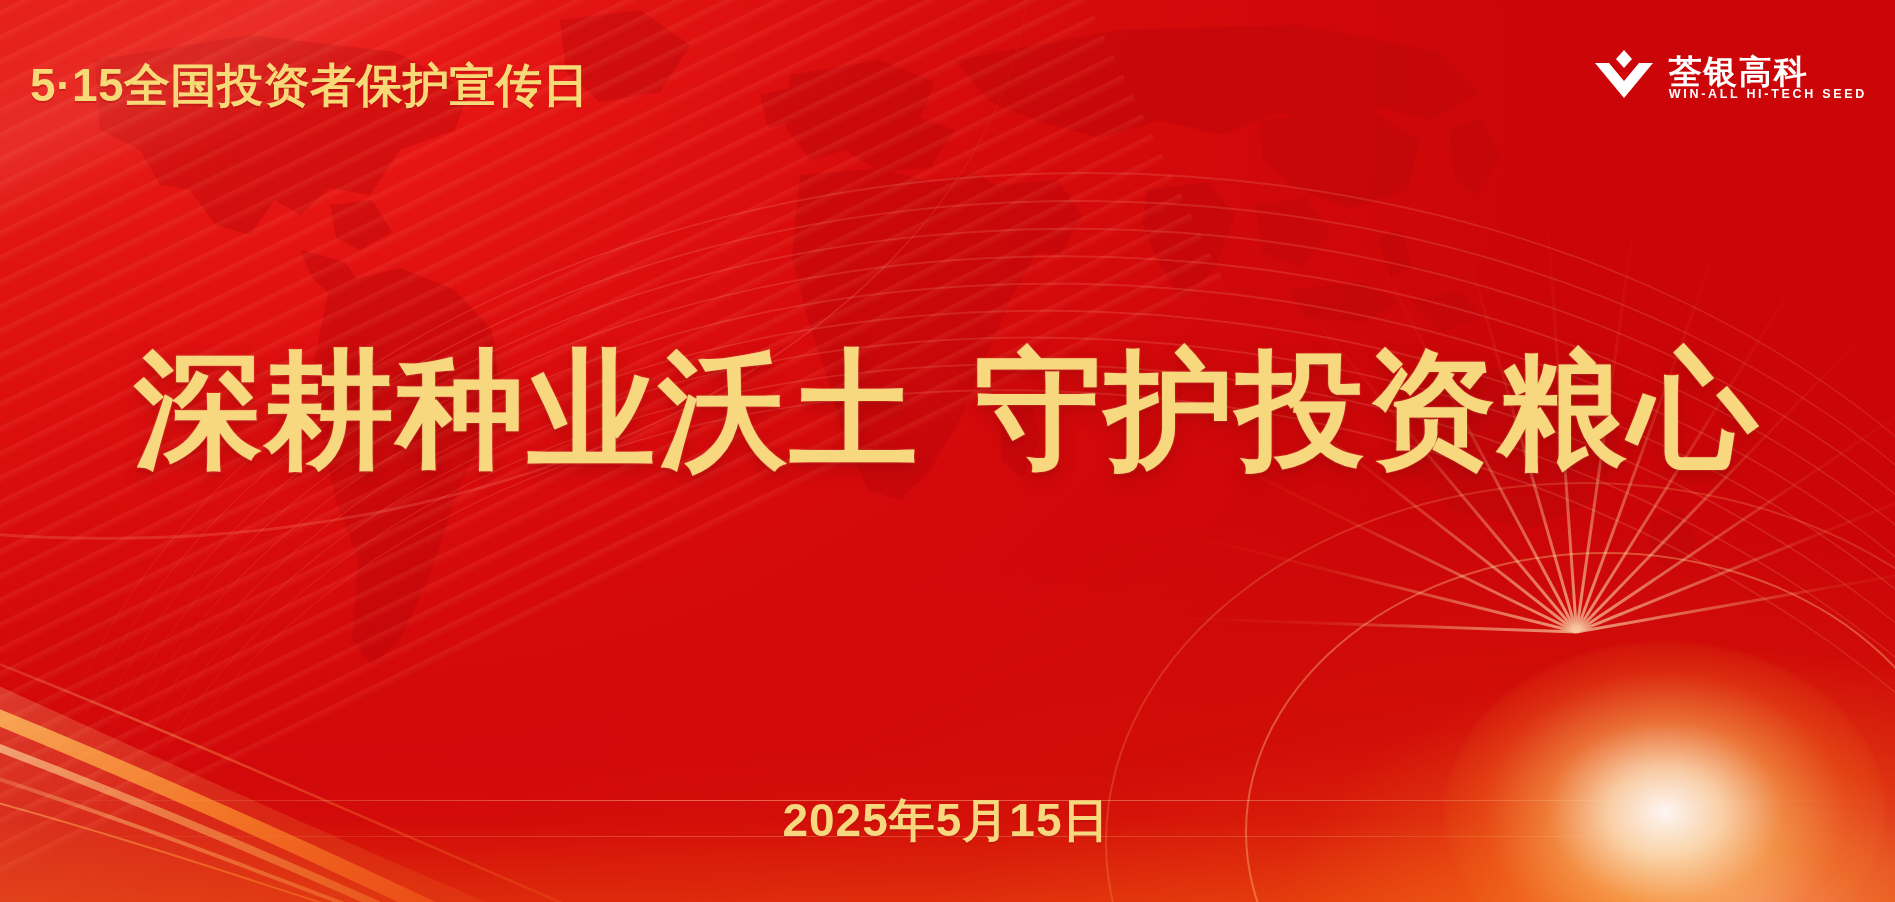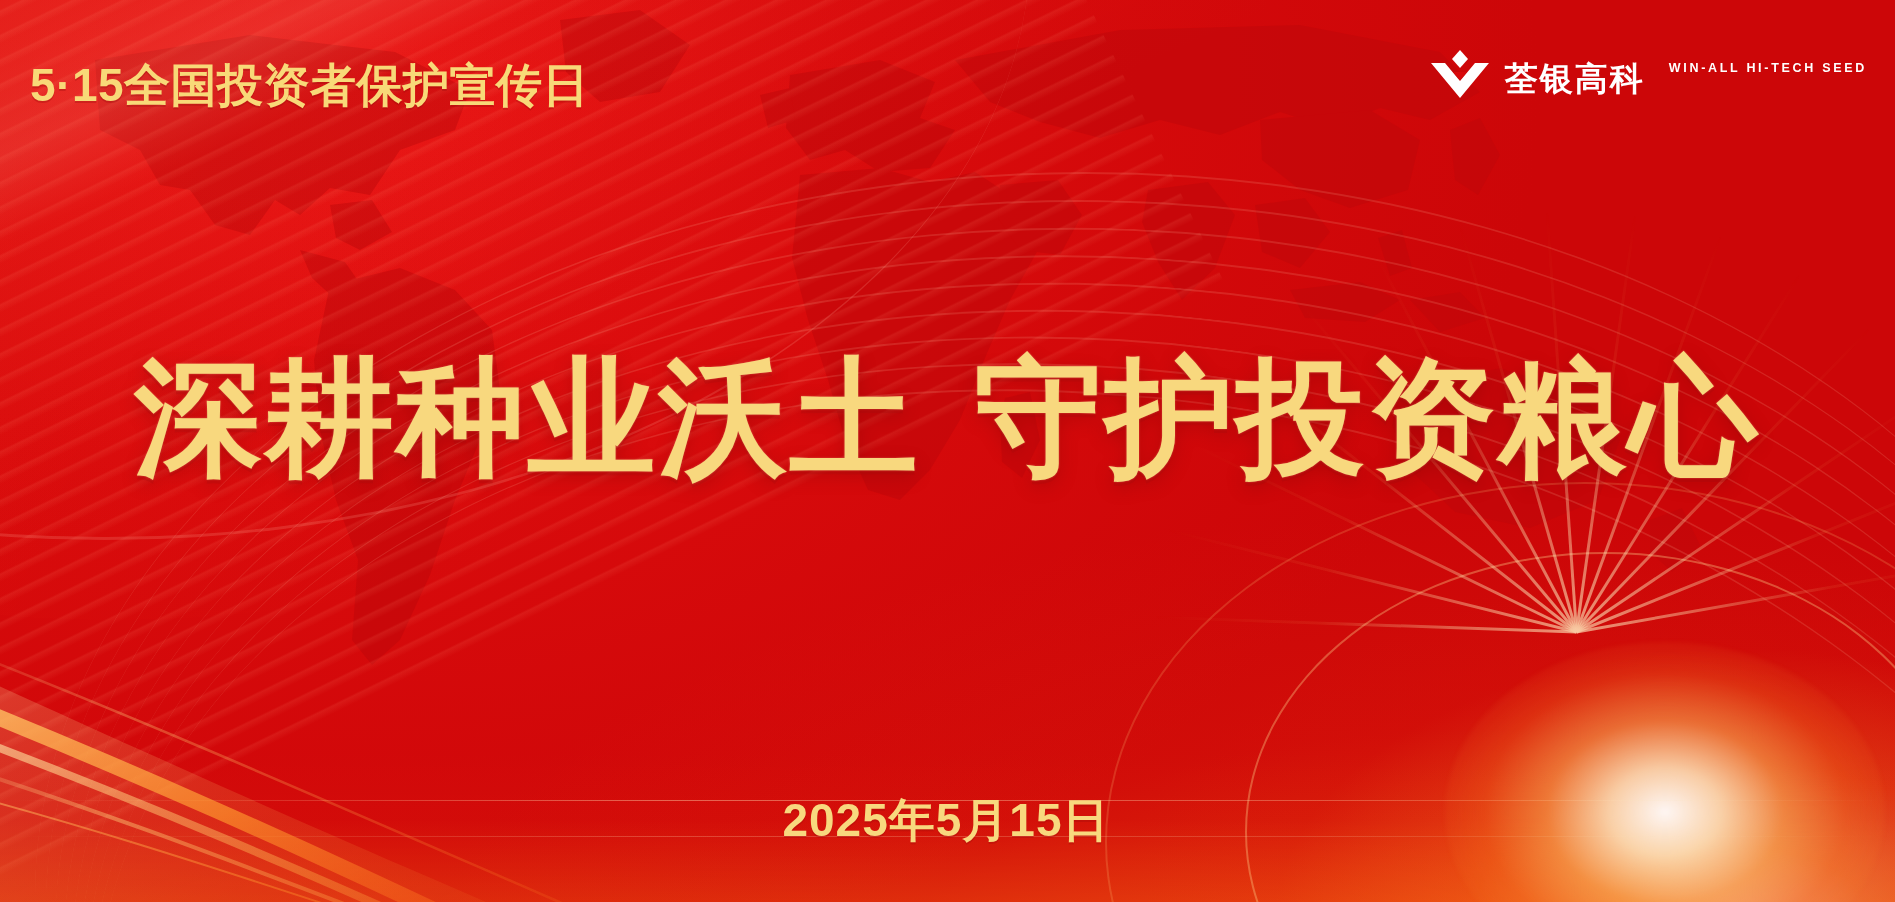--- a/index.html
+++ b/index.html
@@ -146,21 +146,21 @@
     white-space:nowrap;
     z-index:8;
   }
 
   .brand{
     position:absolute; right:28px; top:48px;
     display:flex; align-items:center; gap:14px;
     z-index:8;
   }
   .brand-mark{ width:62px; height:60px; flex:0 0 auto; }
-  .brand-text{ display:flex; flex-direction:row; line-height:1;gap:24px; }
+  .brand-text{ display:flex; flex-direction:column; line-height:1; }
   .brand-cn{
     font-size:33px; font-weight:bold; color:#ffffff;
     letter-spacing:2px;
   }
   .brand-en{
     font-size:12.5px; font-weight:bold; color:#ffffff;
     letter-spacing:2.7px;
     font-family:"Liberation Sans","DejaVu Sans",sans-serif;
   }
 
@@ -172,21 +172,20 @@
     font-size:128px;
     font-weight:bold;
     letter-spacing:3px;
     color:#f8d87e;
     text-shadow:
        0 0 2px rgba(255,240,190,.35),
        0 4px 0 rgba(160,12,10,.25),
        0 6px 18px rgba(120,0,0,.30);
     white-space:nowrap;
     line-height:1.1;
-    margin-top:8px;
   }
   .title-gap{ display:inline-block; width:54px; }
 
   
   .date-line{
     position:absolute; left:0; right:3px; top:790px;
     text-align:center;
     z-index:8;
     font-size:46px;
     font-weight:bold;

